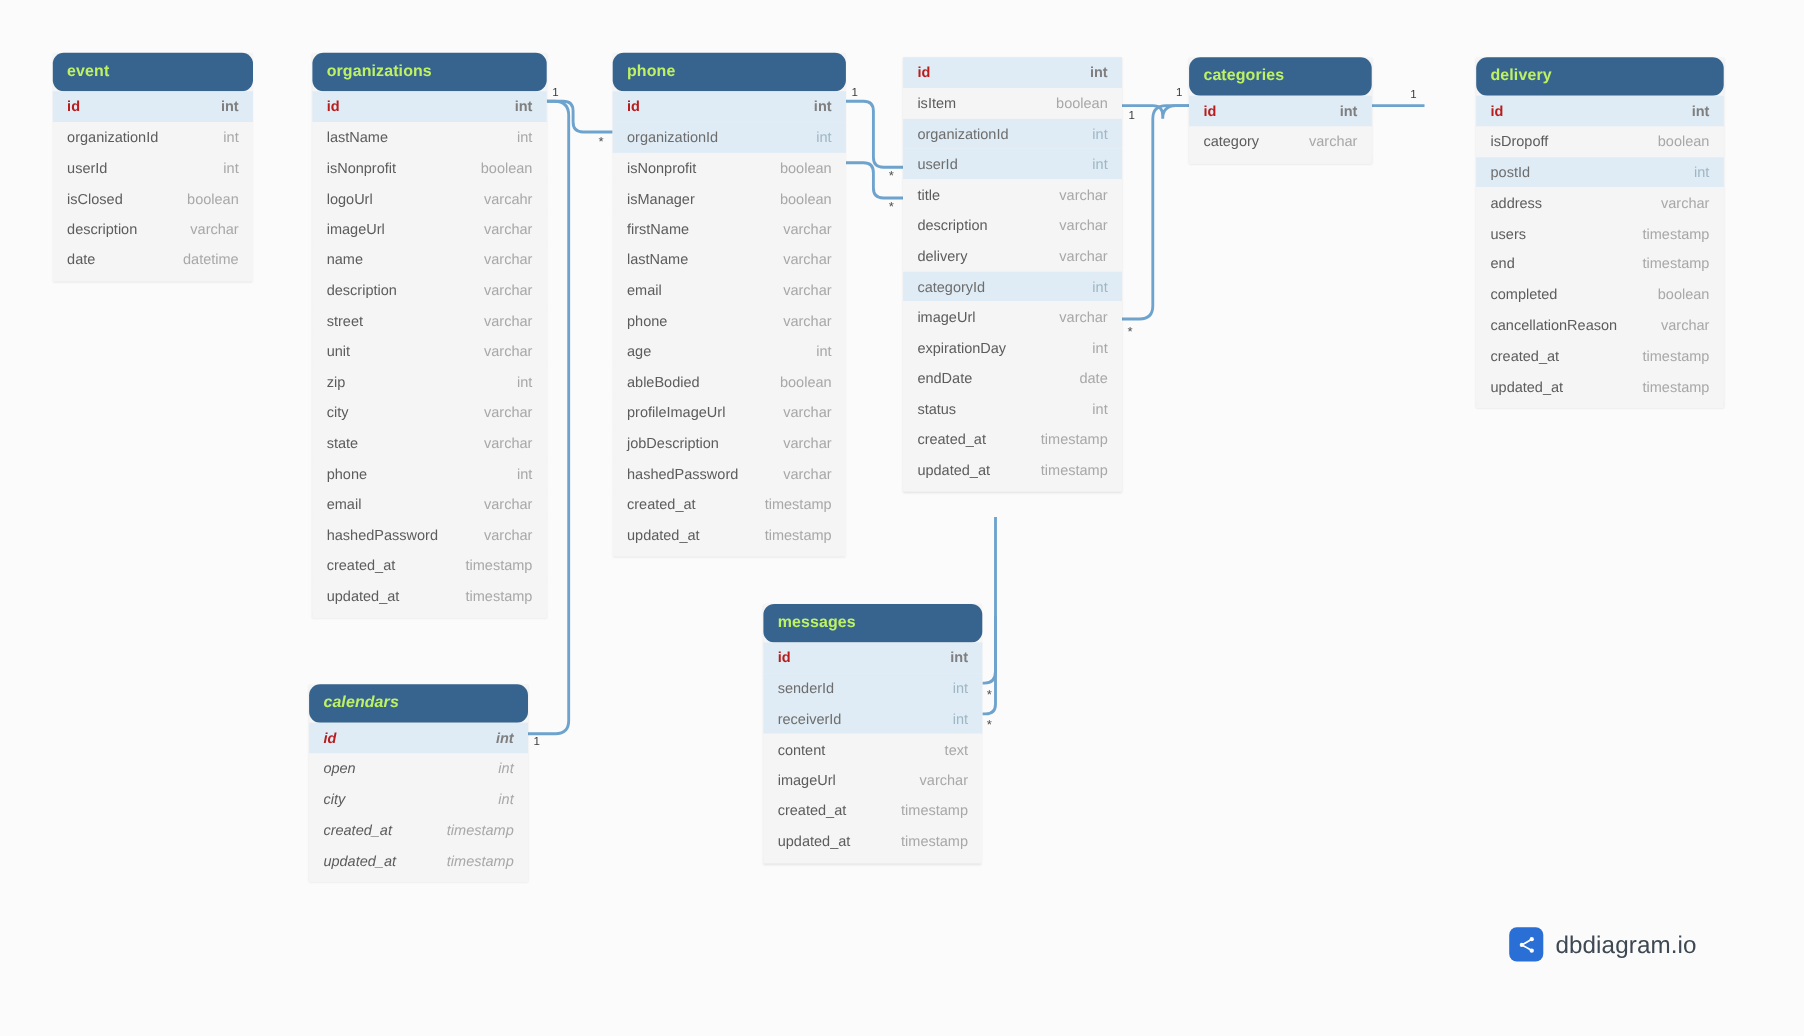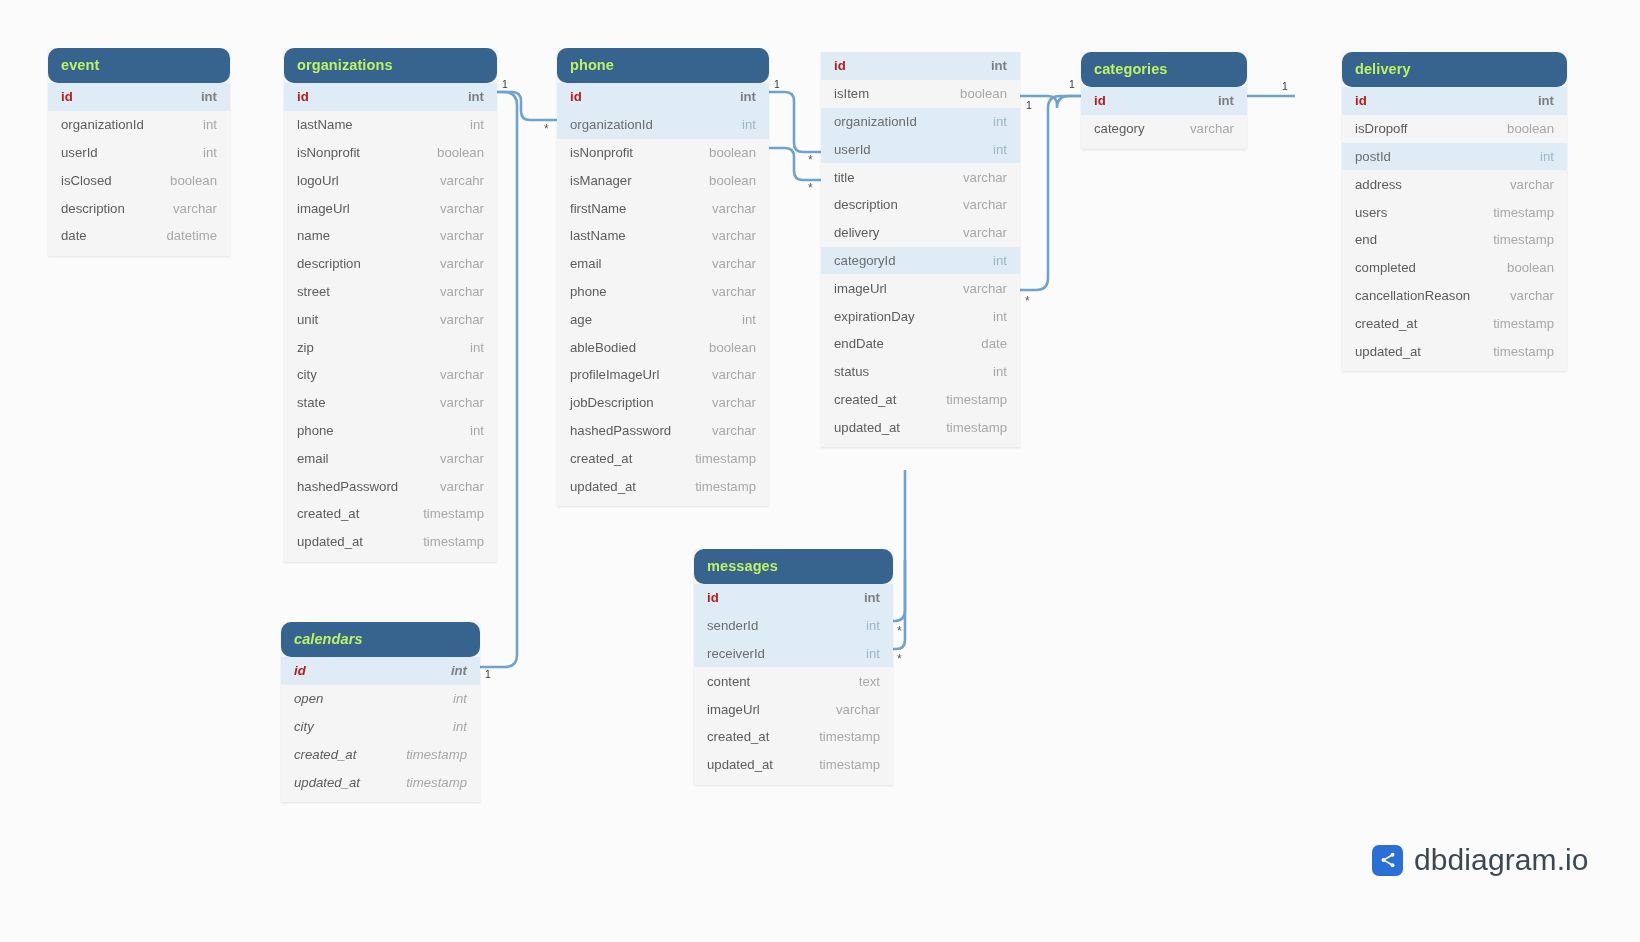--- a/index.html
+++ b/index.html
@@ -59,21 +59,21 @@
     position: absolute;
     left: 1372px; top: 843px;
     display: flex; align-items: center; gap: 11px;
   }
   #brand .logo {
     width: 31px; height: 31px; border-radius: 7px;
     background: #2a6fd6;
     display: flex; align-items: center; justify-content: center;
   }
   #brand .brandtext {
-    font-size: 30px; color: #3d4852; letter-spacing: .1px;
+    font-size: 22px; color: #3d4852; letter-spacing: .1px;
   }
 </style>
 </head>
 <body>
 
 <div id="canvas">
 
   <svg id="edges">
     <g fill="none" stroke="#6ea3cd" stroke-width="2.6">
 

